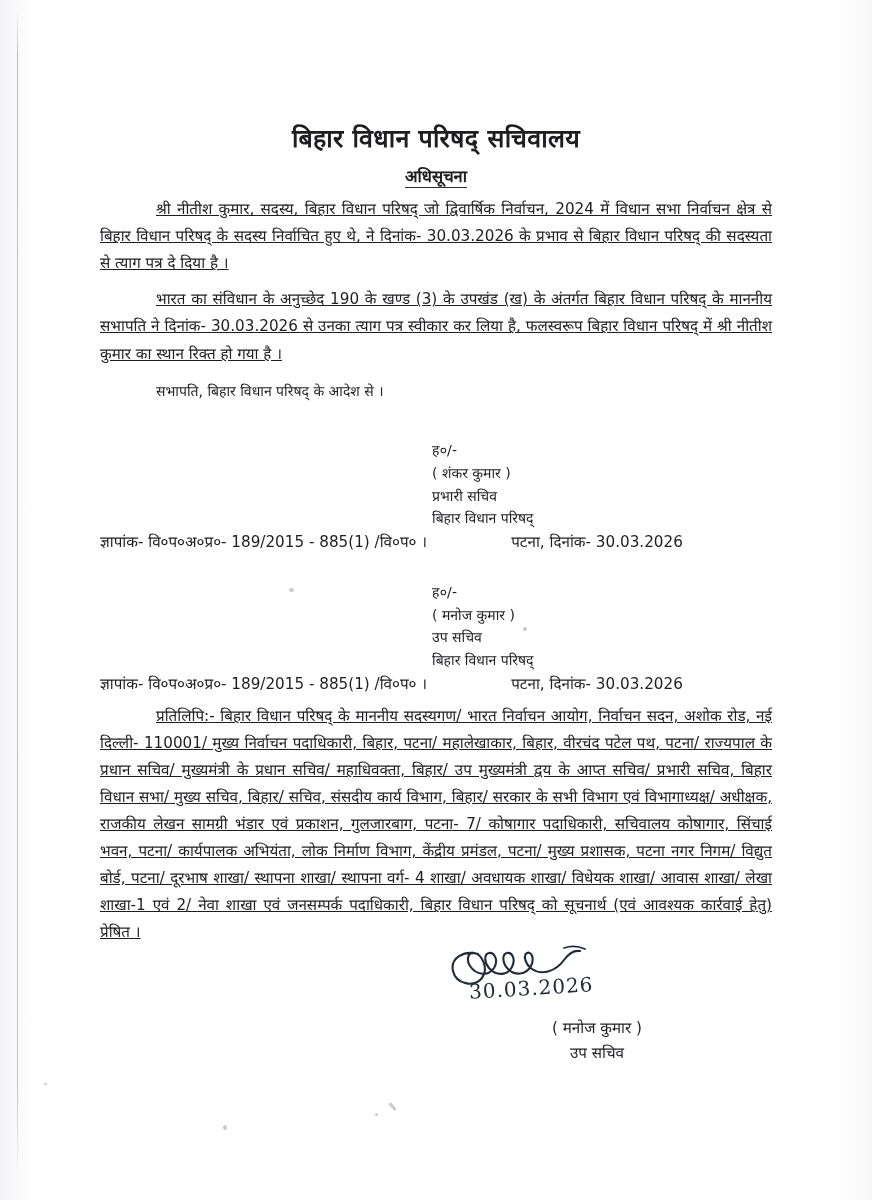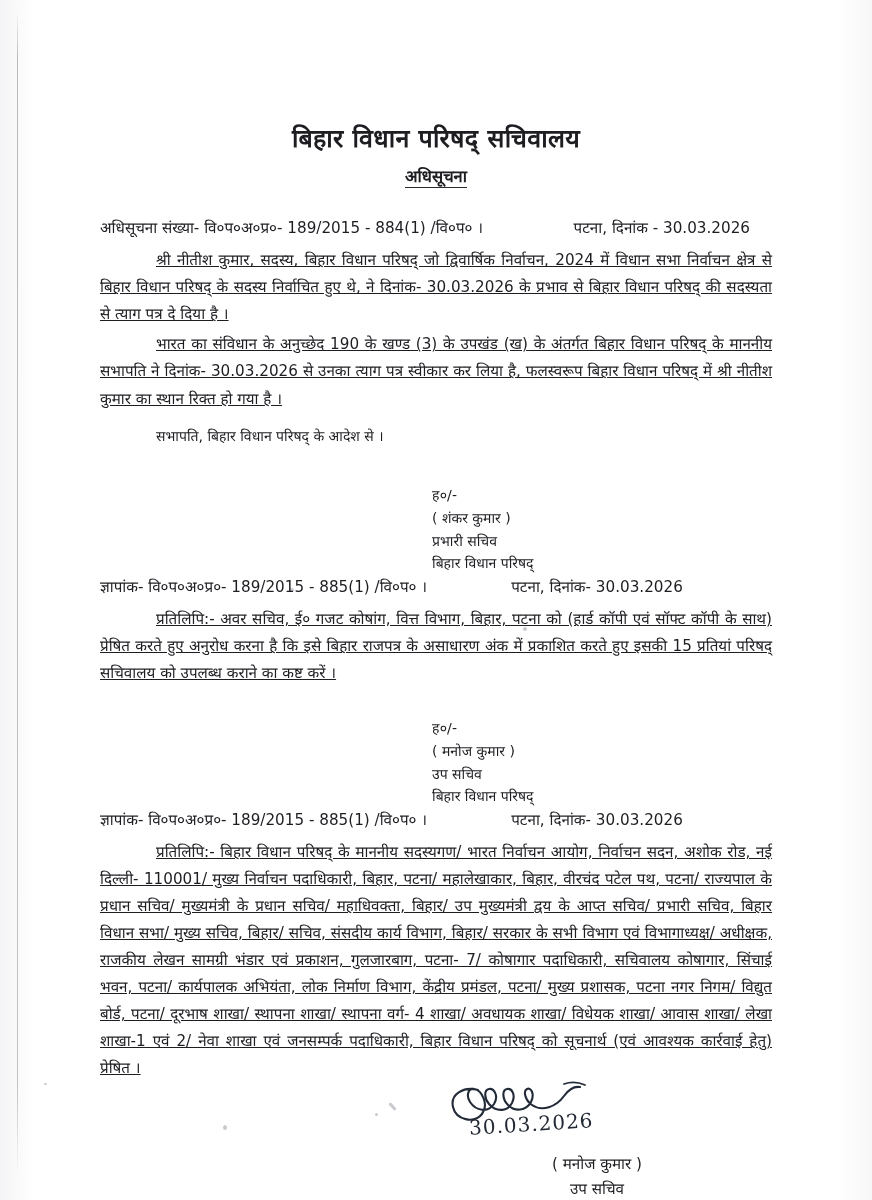--- a/index.html
+++ b/index.html
@@ -89,21 +89,21 @@
   p.body-para {
     font-size: 15.2px;
     line-height: 1.78;
     text-align: justify;
     text-justify: inter-word;
     margin: 10px 0 0 0;
     text-indent: 56px;
     hyphens: none;
     text-decoration: underline;
   }
-  p.body-para.tight { margin-top: 3px; }
+  p.body-para.tight { margin-top: 9px; }
   p.order-line {
     font-size: 14px;
     margin: 12px 0 0 0;
     text-indent: 56px;
     line-height: 1.7;
   }
 
   
   .sign-block {
     text-align: left;
@@ -179,24 +179,20 @@
   <div class="speck" style="left:289px;top:588px;width:5px;height:4px;"></div>
 
   <div class="content">
 
     <h1 class="doc-title">बिहार विधान परिषद् सचिवालय</h1>
 
     <div class="doc-subtitle">
       <span>अधिसूचना</span>
     </div>
 
-    <div class="ref-row">
-      <div class="ref-left">अधिसूचना संख्या- वि०प०अ०प्र०- 189/2015 - 884(1) /वि०प० ।</div>
-      <div class="ref-right">पटना, दिनांक - 30.03.2026</div>
-    </div>
 
     <p class="body-para">श्री नीतीश कुमार, सदस्य, बिहार विधान परिषद् जो द्विवार्षिक निर्वाचन, 2024 में विधान सभा निर्वाचन क्षेत्र से बिहार विधान परिषद् के सदस्य निर्वाचित हुए थे, ने दिनांक- 30.03.2026 के प्रभाव से बिहार विधान परिषद् की सदस्यता से त्याग पत्र दे दिया है ।</p>
 
     <p class="body-para tight">भारत का संविधान के अनुच्छेद 190 के खण्ड (3) के उपखंड (ख) के अंतर्गत बिहार विधान परिषद् के माननीय सभापति ने दिनांक- 30.03.2026 से उनका त्याग पत्र स्वीकार कर लिया है, फलस्वरूप बिहार विधान परिषद् में श्री नीतीश कुमार का स्थान रिक्त हो गया है ।</p>
 
     <p class="order-line">सभापति, बिहार विधान परिषद् के आदेश से ।</p>
 
     <div class="sign-spacer-1"></div>
 
     <div class="sign-block">
@@ -204,21 +200,20 @@
       <div>( शंकर कुमार )</div>
       <div>प्रभारी सचिव</div>
       <div>बिहार विधान परिषद्</div>
     </div>
 
     <div class="memo-row">
       <div class="memo-left">ज्ञापांक- वि०प०अ०प्र०- 189/2015 - 885(1) /वि०प० ।</div>
       <div class="memo-right">पटना, दिनांक- 30.03.2026</div>
     </div>
 
-    <p class="body-para">प्रतिलिपि:- अवर सचिव, ई० गजट कोषांग, वित्त विभाग, बिहार, पटना को (हार्ड कॉपी एवं सॉफ्ट कॉपी के साथ) प्रेषित करते हुए अनुरोध करना है कि इसे बिहार राजपत्र के असाधारण अंक में प्रकाशित करते हुए इसकी 15 प्रतियां परिषद् सचिवालय को उपलब्ध कराने का कष्ट करें ।</p>
 
     <div class="sign-spacer-2"></div>
 
     <div class="sign-block">
       <div class="sig-mark">ह०/-</div>
       <div>( मनोज कुमार )</div>
       <div>उप सचिव</div>
       <div>बिहार विधान परिषद्</div>
     </div>
 

